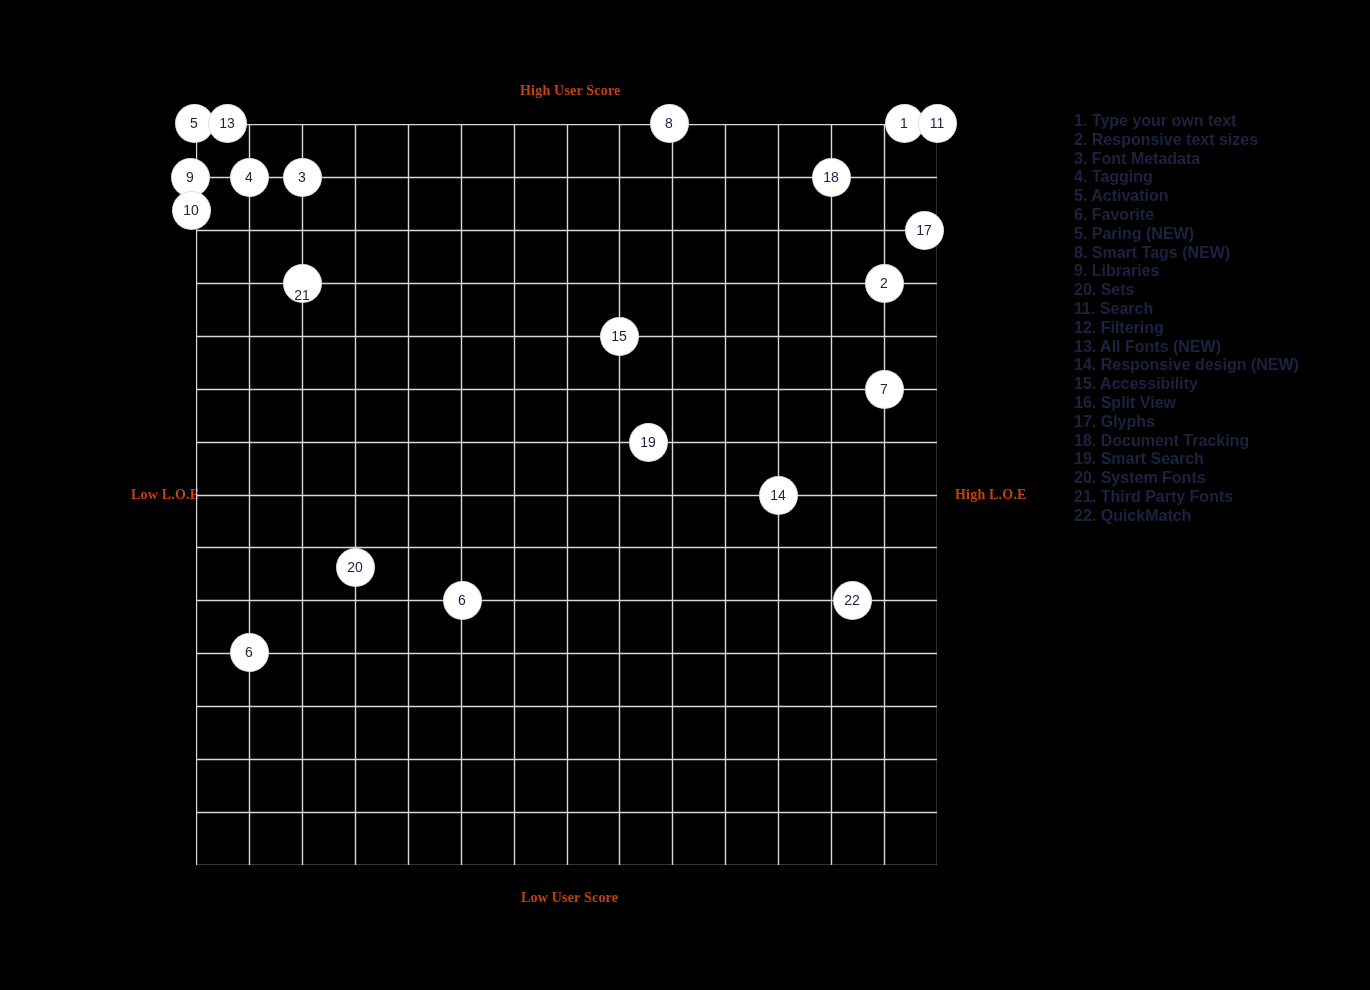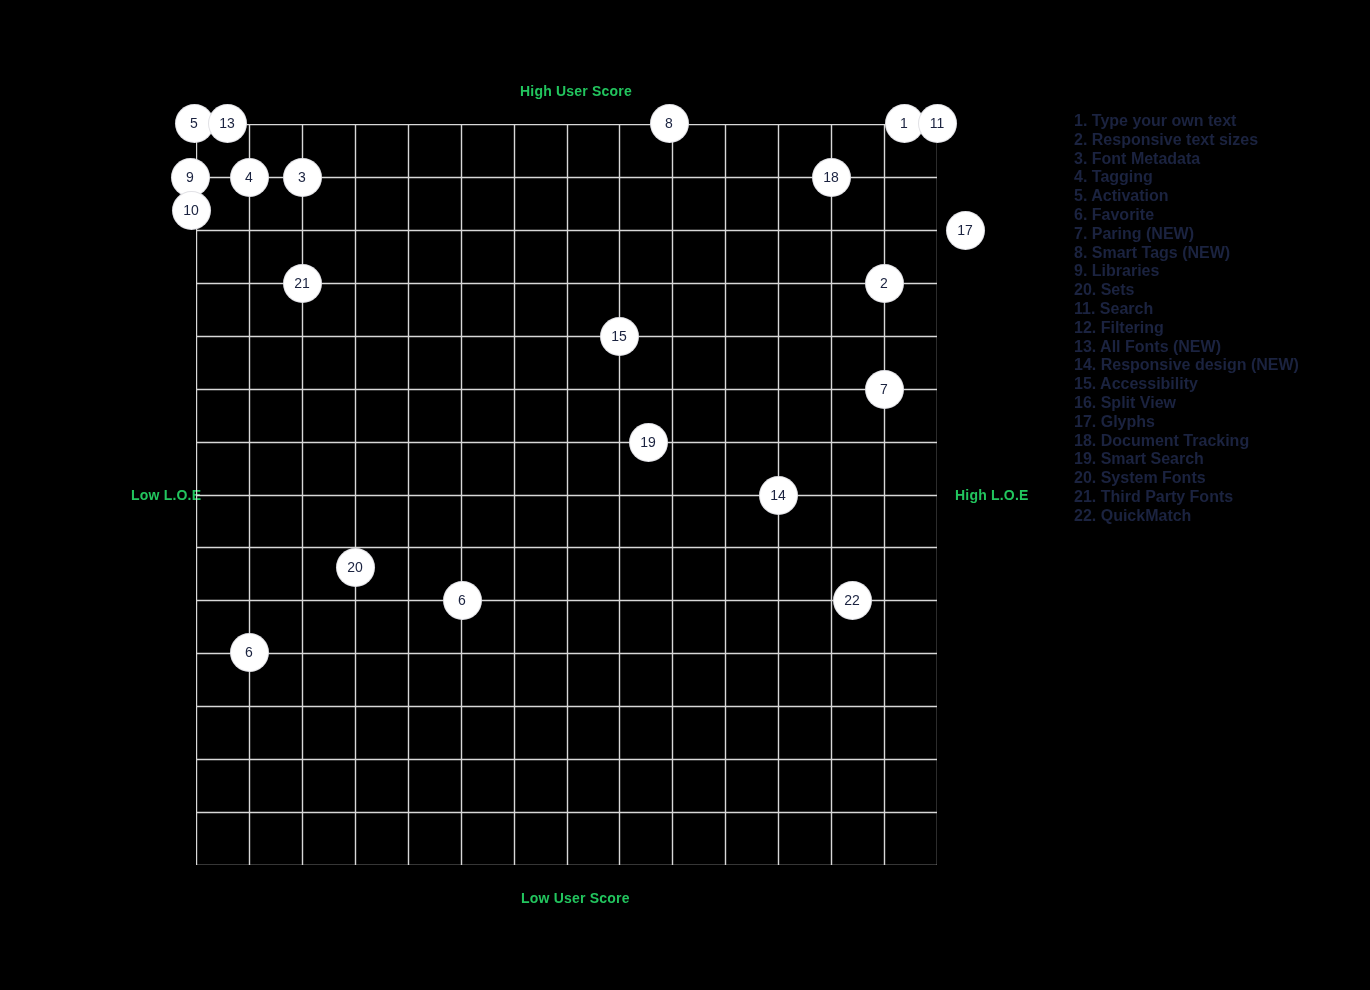--- a/index.html
+++ b/index.html
@@ -16,22 +16,22 @@
   #canvas {
     position: relative;
     width: 1370px;
     height: 990px;
     background: #000000;
   }
 
   
   .axis-label {
     position: absolute;
-    color: #22c55e;
-    font-family: Liberation Sans, sans-serif;
+    color: #c2410c;
+    font-family: Liberation Serif, serif;
     font-size: 14px;
     font-weight: 600;
     letter-spacing: 0.2px;
     white-space: nowrap;
   }
   #label-top    { left: 520px; top: 83px; }
   #label-bottom { left: 521px; top: 890px; text-align: right; }
   #label-left   { left: 131px; top: 487px; }
   #label-right  { left: 955px; top: 487px; }
 
@@ -178,49 +178,49 @@
         </div>
         <div class="bubble" title="All Fonts (NEW)" style="left: 31px; top: -1px;">
           <span>13</span>
         </div>
         <div class="bubble" title="Responsive design (NEW)" style="left: 582px; top: 371px;">
           <span>14</span>
         </div>
         <div class="bubble" title="Accessibility" style="left: 423px; top: 212px;">
           <span>15</span>
         </div>
-        <div class="bubble" title="Glyphs" style="left: 769px; top: 106px;">
+        <div class="bubble" title="Glyphs" style="left: 728px; top: 106px;">
           <span>17</span>
         </div>
         <div class="bubble" title="Document Tracking" style="left: 635px; top: 53px;">
           <span>18</span>
         </div>
         <div class="bubble" title="Smart Search" style="left: 452px; top: 318px;">
           <span>19</span>
         </div>
         <div class="bubble" title="System Fonts" style="left: 159px; top: 443px;">
           <span>20</span>
         </div>
-        <div class="bubble" title="Third Party Fonts" style="left: 106px; top: 159px;">
+        <div class="bubble" title="Third Party Fonts" style="left: 106px; top: 159px; align-items: flex-end;">
           <span>21</span>
         </div>
         <div class="bubble" title="QuickMatch" style="left: 656px; top: 476px; text-align: center;">
           <span>22</span>
         </div>
       </div>
   </div>
 
   <div id="legend">
       <div class="legend-item">1. Type your own text</div>
       <div class="legend-item">2. Responsive text sizes</div>
       <div class="legend-item">3. Font Metadata</div>
       <div class="legend-item">4. Tagging</div>
       <div class="legend-item">5. Activation</div>
       <div class="legend-item">6. Favorite</div>
-      <div class="legend-item">7. Paring (NEW)</div>
+      <div class="legend-item">5. Paring (NEW)</div>
       <div class="legend-item">8. Smart Tags (NEW)</div>
       <div class="legend-item">9. Libraries</div>
       <div class="legend-item">20. Sets</div>
       <div class="legend-item">11. Search</div>
       <div class="legend-item">12. Filtering</div>
       <div class="legend-item">13. All Fonts (NEW)</div>
       <div class="legend-item">14. Responsive design (NEW)</div>
       <div class="legend-item">15. Accessibility</div>
       <div class="legend-item">16. Split View</div>
       <div class="legend-item">17. Glyphs</div>

